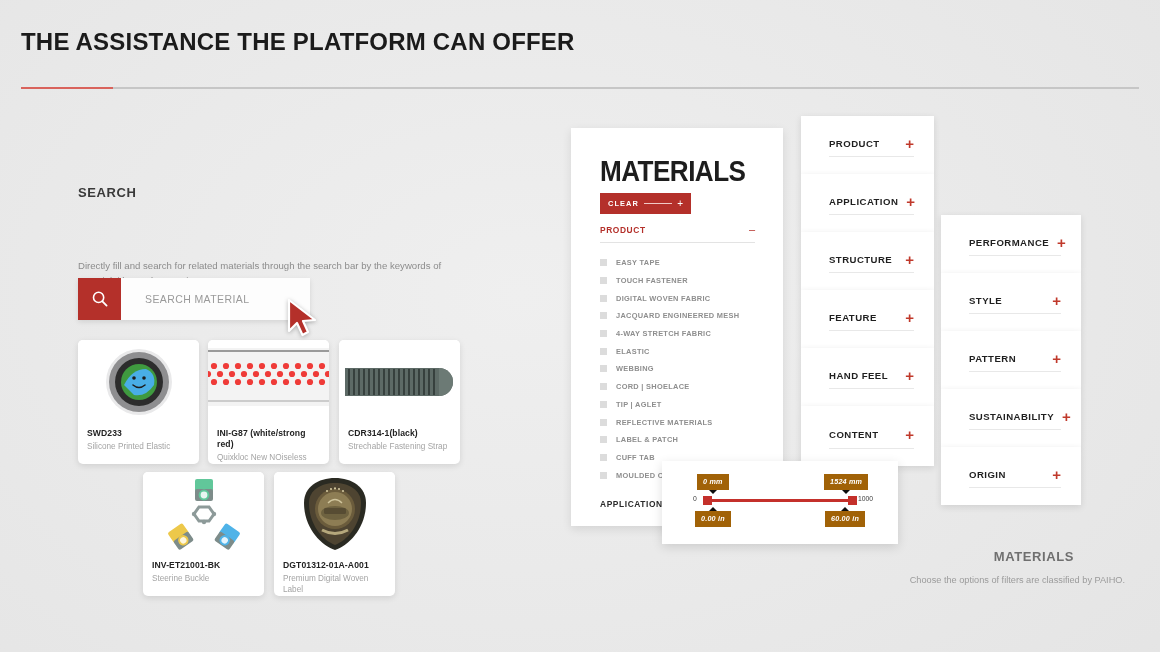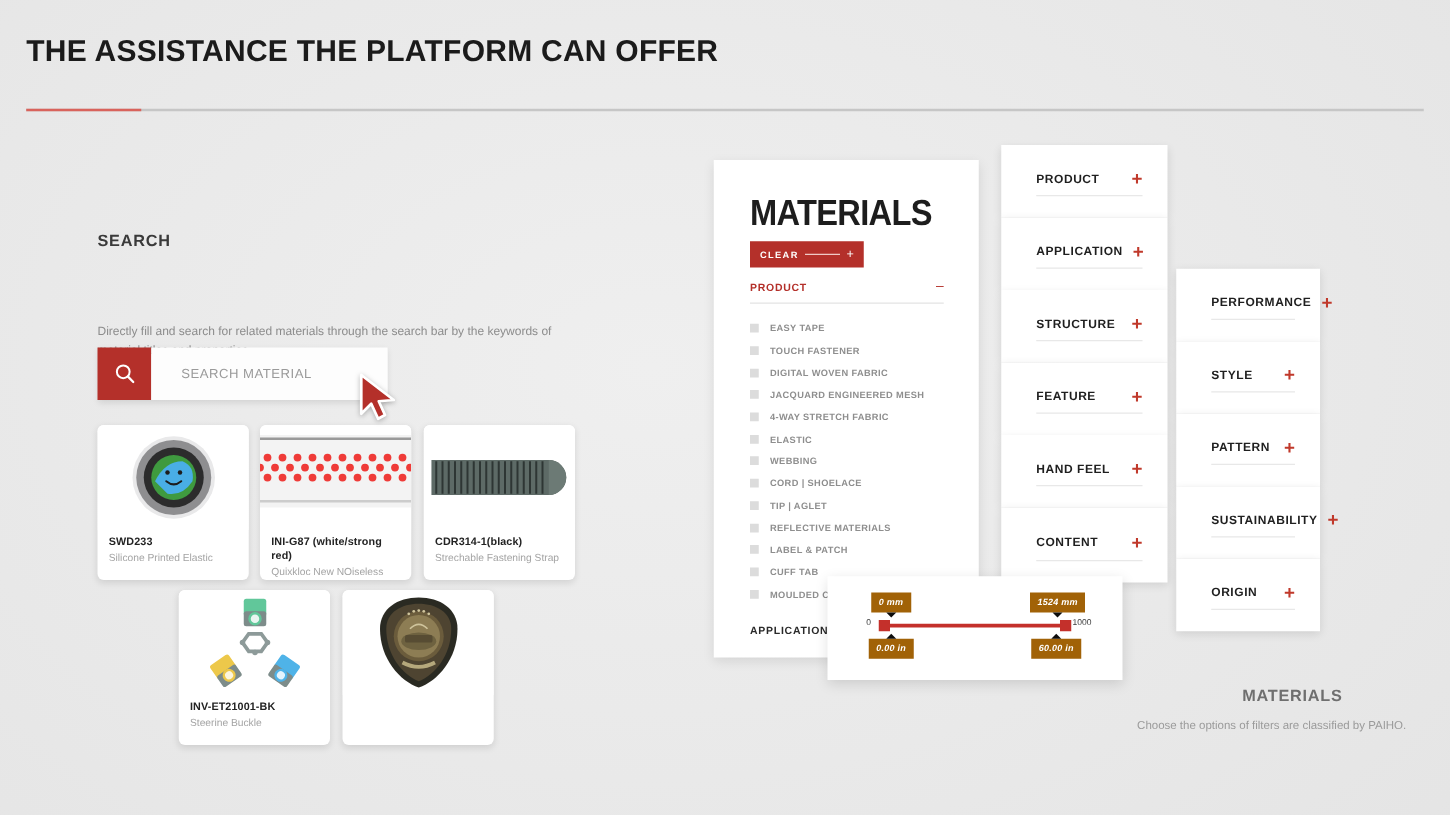--- a/index.html
+++ b/index.html
@@ -252,21 +252,21 @@
     position: absolute;
     left: 28px; right: 20px;
     bottom: 17px;
     height: 1px;
     background: #e8e8e8;
   }
 
   
   .col-mid { left: 801px; width: 133px; height: 58px; z-index: 5; }
   
-  .col-right { left: 941px; width: 115px; height: 58px; z-index: 3; }
+  .col-right { left: 941px; width: 140px; height: 58px; z-index: 3; }
 
   
   .slider-popup {
     position: absolute;
     left: 662px; top: 461px;
     width: 236px; height: 83px;
     background: #fff;
     box-shadow: 0 3px 10px rgba(0,0,0,0.13);
     z-index: 10;
   }
@@ -564,20 +564,24 @@
         <g fill="#cfc49c">
           <circle cx="29" cy="16" r="1.1"></circle>
             <circle cx="33" cy="14" r="1.1"></circle>
           <circle cx="37" cy="13.4" r="1.1"></circle>
             <circle cx="41" cy="14" r="1.1"></circle>
           <circle cx="45" cy="16" r="1.1"></circle>
         </g>
         <path d="M24 55 q13 7 26 0" stroke="#b5a87c" stroke-width="3" fill="none"></path>
       </svg>
     </div>
+    <div class="meta">
+      <div class="code">DGT01312-01A-A001</div>
+      <div class="name">Premium Digital Woven Label</div>
+    </div>
   </div>
 
   <div class="materials-panel">
     <div class="materials-title">MATERIALS</div>
 
     <div class="clear-btn">
       <span class="lbl">CLEAR</span>
       <span class="dash"></span>
       <span class="plus">+</span>
     </div>

